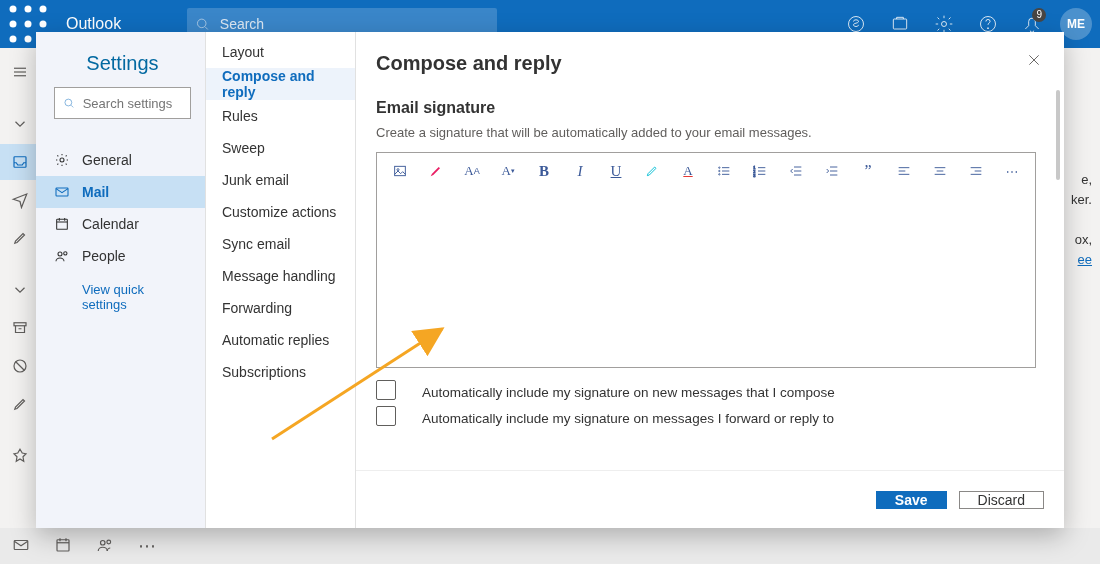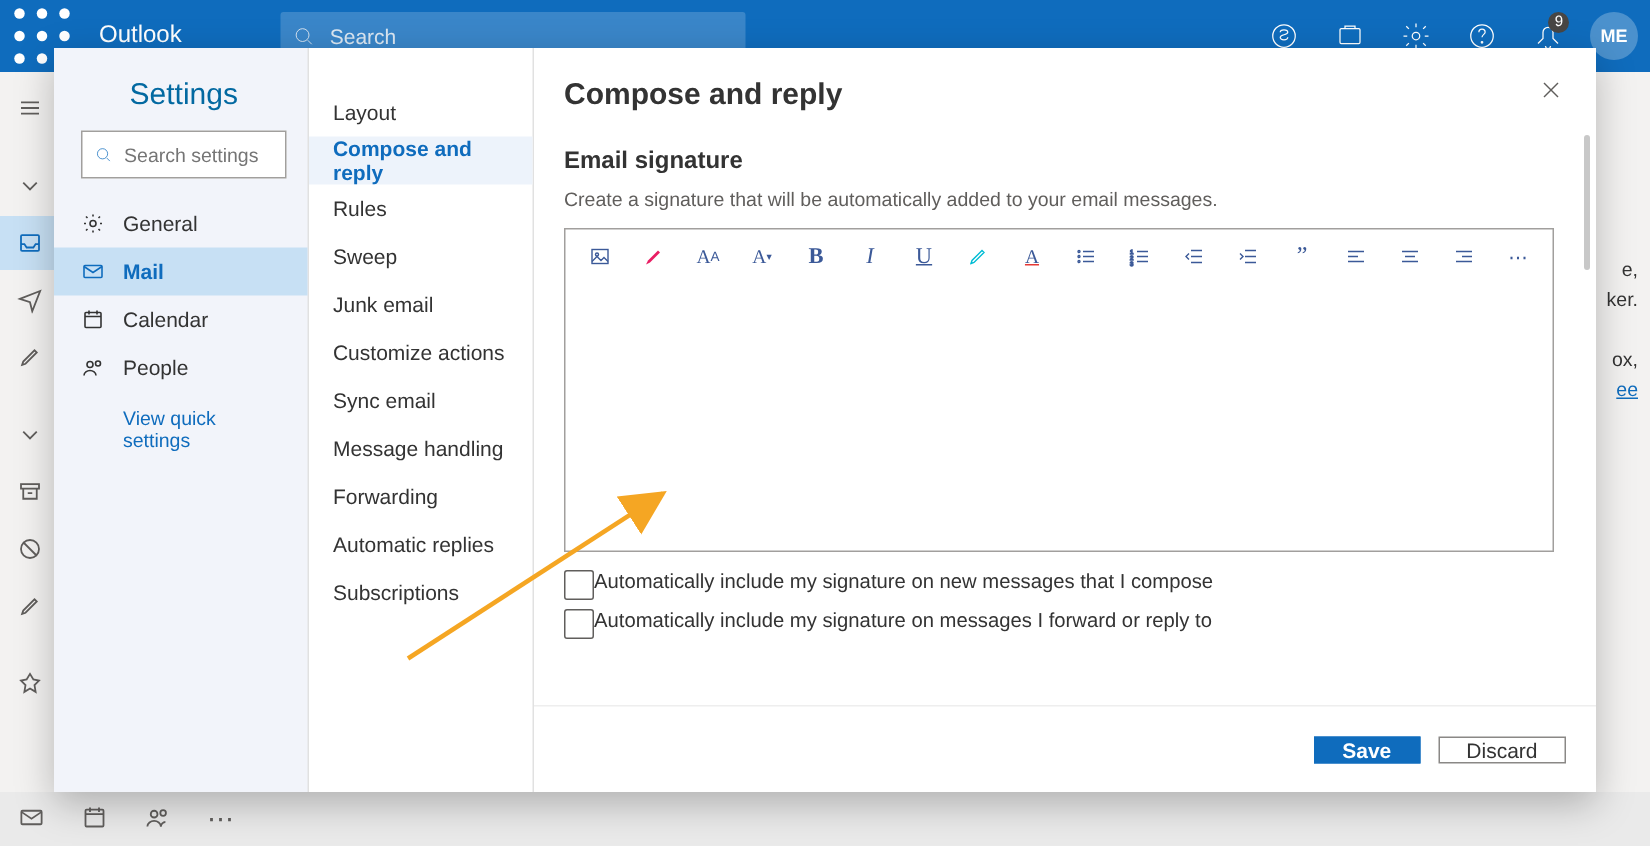--- a/index.html
+++ b/index.html
@@ -104,38 +104,38 @@
     
     .col1 {
       width:192px;
       background:#f2f4fa;
       border-right:1px solid #e1e1e1;
       padding:20px 14px 12px 18px;
     }
     .col1 h1 { font-size:20px; font-weight:400; color:#0369a1; margin-bottom:12px;text-align:center; }
     .searchbox {
       border:1px solid #a19f9d; height:32px;
-      display:flex; align-items:center; padding:10px 8px; margin-bottom:14px;
+      display:flex; align-items:center; padding:10px 8px; margin-bottom:25px;
       background:#fff;
     }
     .searchbox svg { width:14px; height:14px; stroke:#0F6CBD; fill:none; margin-right:8px; }
     .searchbox input { border:none; outline:none; font-size:13px; width:100%; }
     .navitem {
       height:32px; display:flex; align-items:center;
       margin-left:-18px; margin-right:-14px; padding-left:18px;
       gap:12px; color:#333; cursor:pointer;
     }
     .navitem.sel { background:#c7e0f4; color:#0F6CBD; font-weight:600; }
     .navitem svg { width:16px; height:16px; stroke:currentColor; fill:none; stroke-width:1.6; }
     .quick { margin-top:10px; margin-left:28px; color:#0F6CBD; font-size:13px; cursor:pointer; }
     
     .col2 {
       width:174px;
       border-right:1px solid #e1e1e1;
-      padding:27px 0;
+      padding:4px 0;
     }
     .subitem {
       height:32px; display:flex; align-items:center;
       padding:0 16px; color:#333; cursor:pointer; font-size:14px;
     }
     .subitem.sel { color:#0F6CBD; font-weight:600; background:#edf3fb; }
     
     .col3 { flex:1; display:flex; flex-direction:column; position:relative; }
     .col3-scroll { flex:1; overflow:hidden; padding:20px 28px 0 20px; position:relative; }
     .col3 h2 { font-size:20px; font-weight:600; margin-bottom:24px; }
@@ -153,21 +153,21 @@
       display:flex; align-items:center;
       padding:0 14px; gap:18px;
       color:#3b5998;
     }
     .toolbar-ed .titem { width:18px; height:18px; display:flex; align-items:center; justify-content:center; font-size:13px; cursor:pointer;}
     .toolbar-ed .titem.bold { font-weight:700; font-family:serif; font-size:15px;}
     .toolbar-ed .titem.italic { font-style:italic; font-family:serif; font-size:15px;}
     .toolbar-ed .titem.underline { text-decoration:underline; font-family:serif; font-size:15px;}
     .toolbar-ed svg { width:16px; height:16px; stroke:currentColor; fill:none; stroke-width:1.4;}
     .editor-body { flex:1; }
-    .checkrow { display:flex; align-items:flex-start; margin-top:12px; gap:0; }
+    .checkrow { display:flex; align-items:flex-end; margin-top:12px; gap:26px; }
     .checkbox {
       width:20px; height:20px; border:1px solid #605e5c; border-radius:2px; cursor:pointer;
     }
     .checkrow span { font-size:13.5px; color:#333; }
     
     .dialog-footer {
       height:58px;
       display:flex; align-items:center; justify-content:flex-end;
       gap:12px; padding:0 20px;
       border-top:1px solid #eee;

